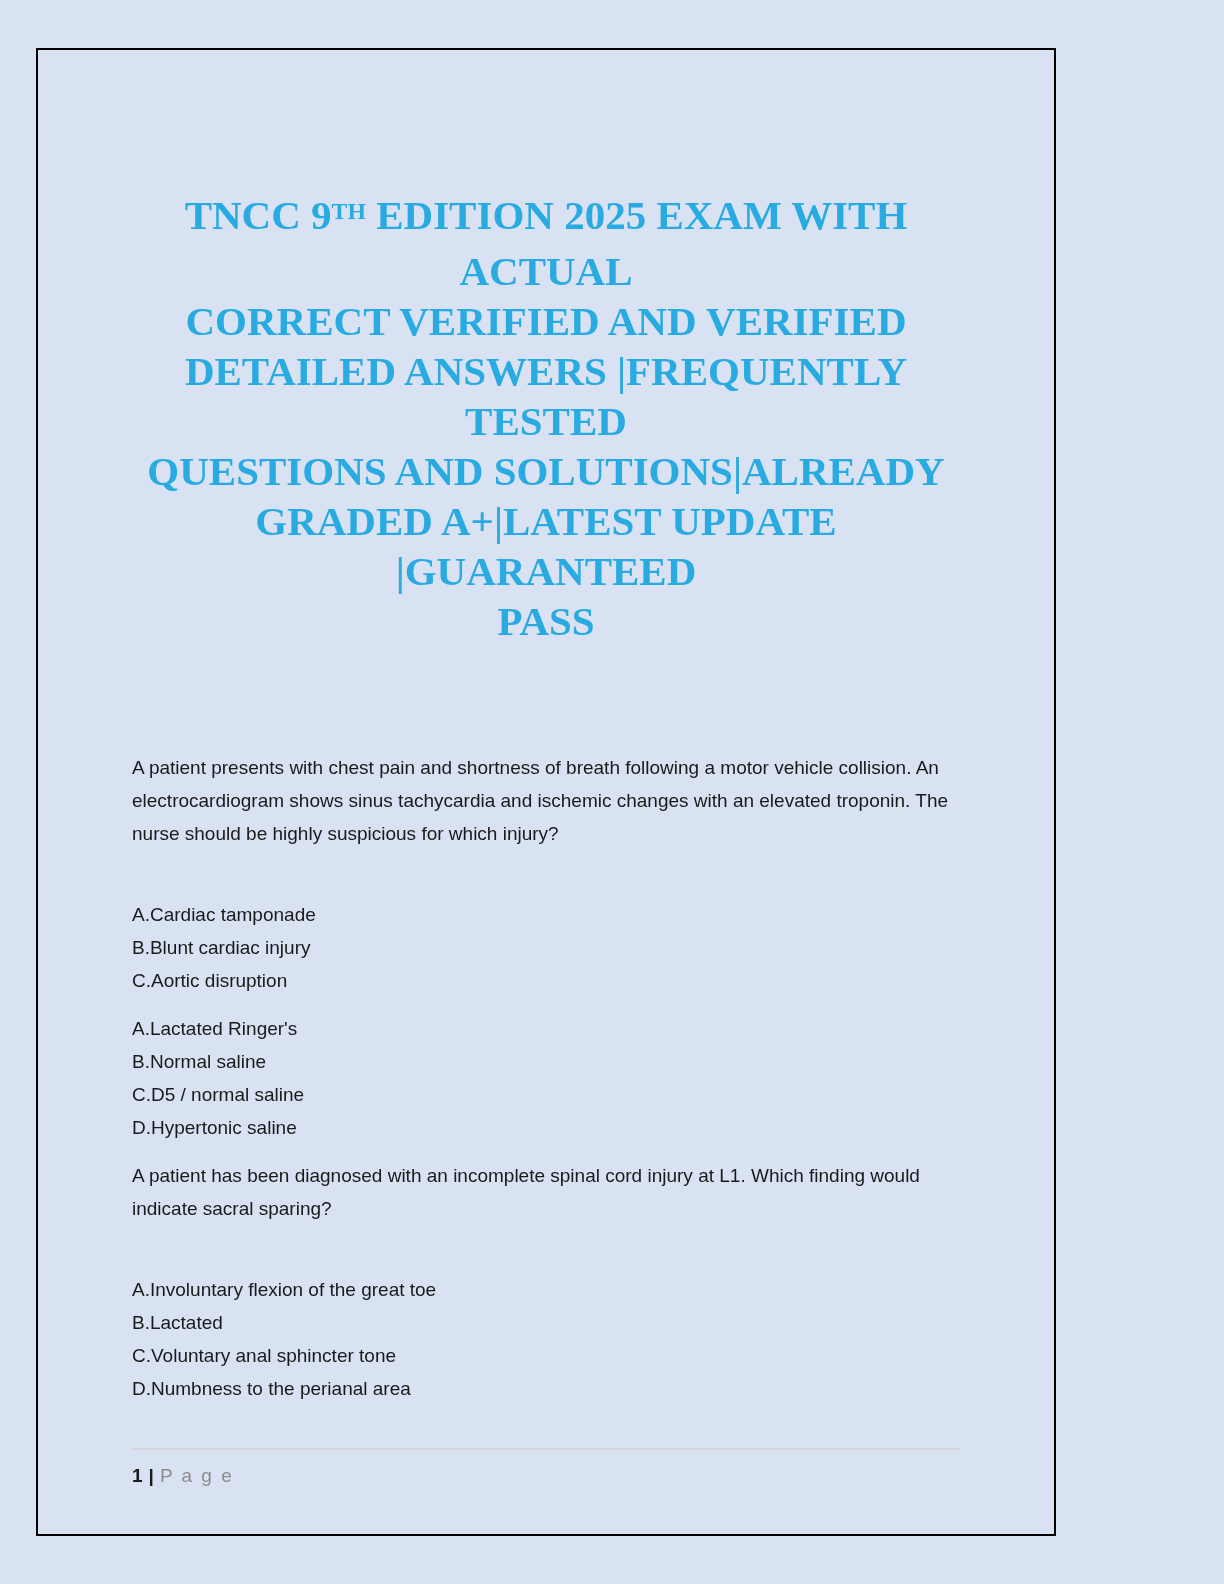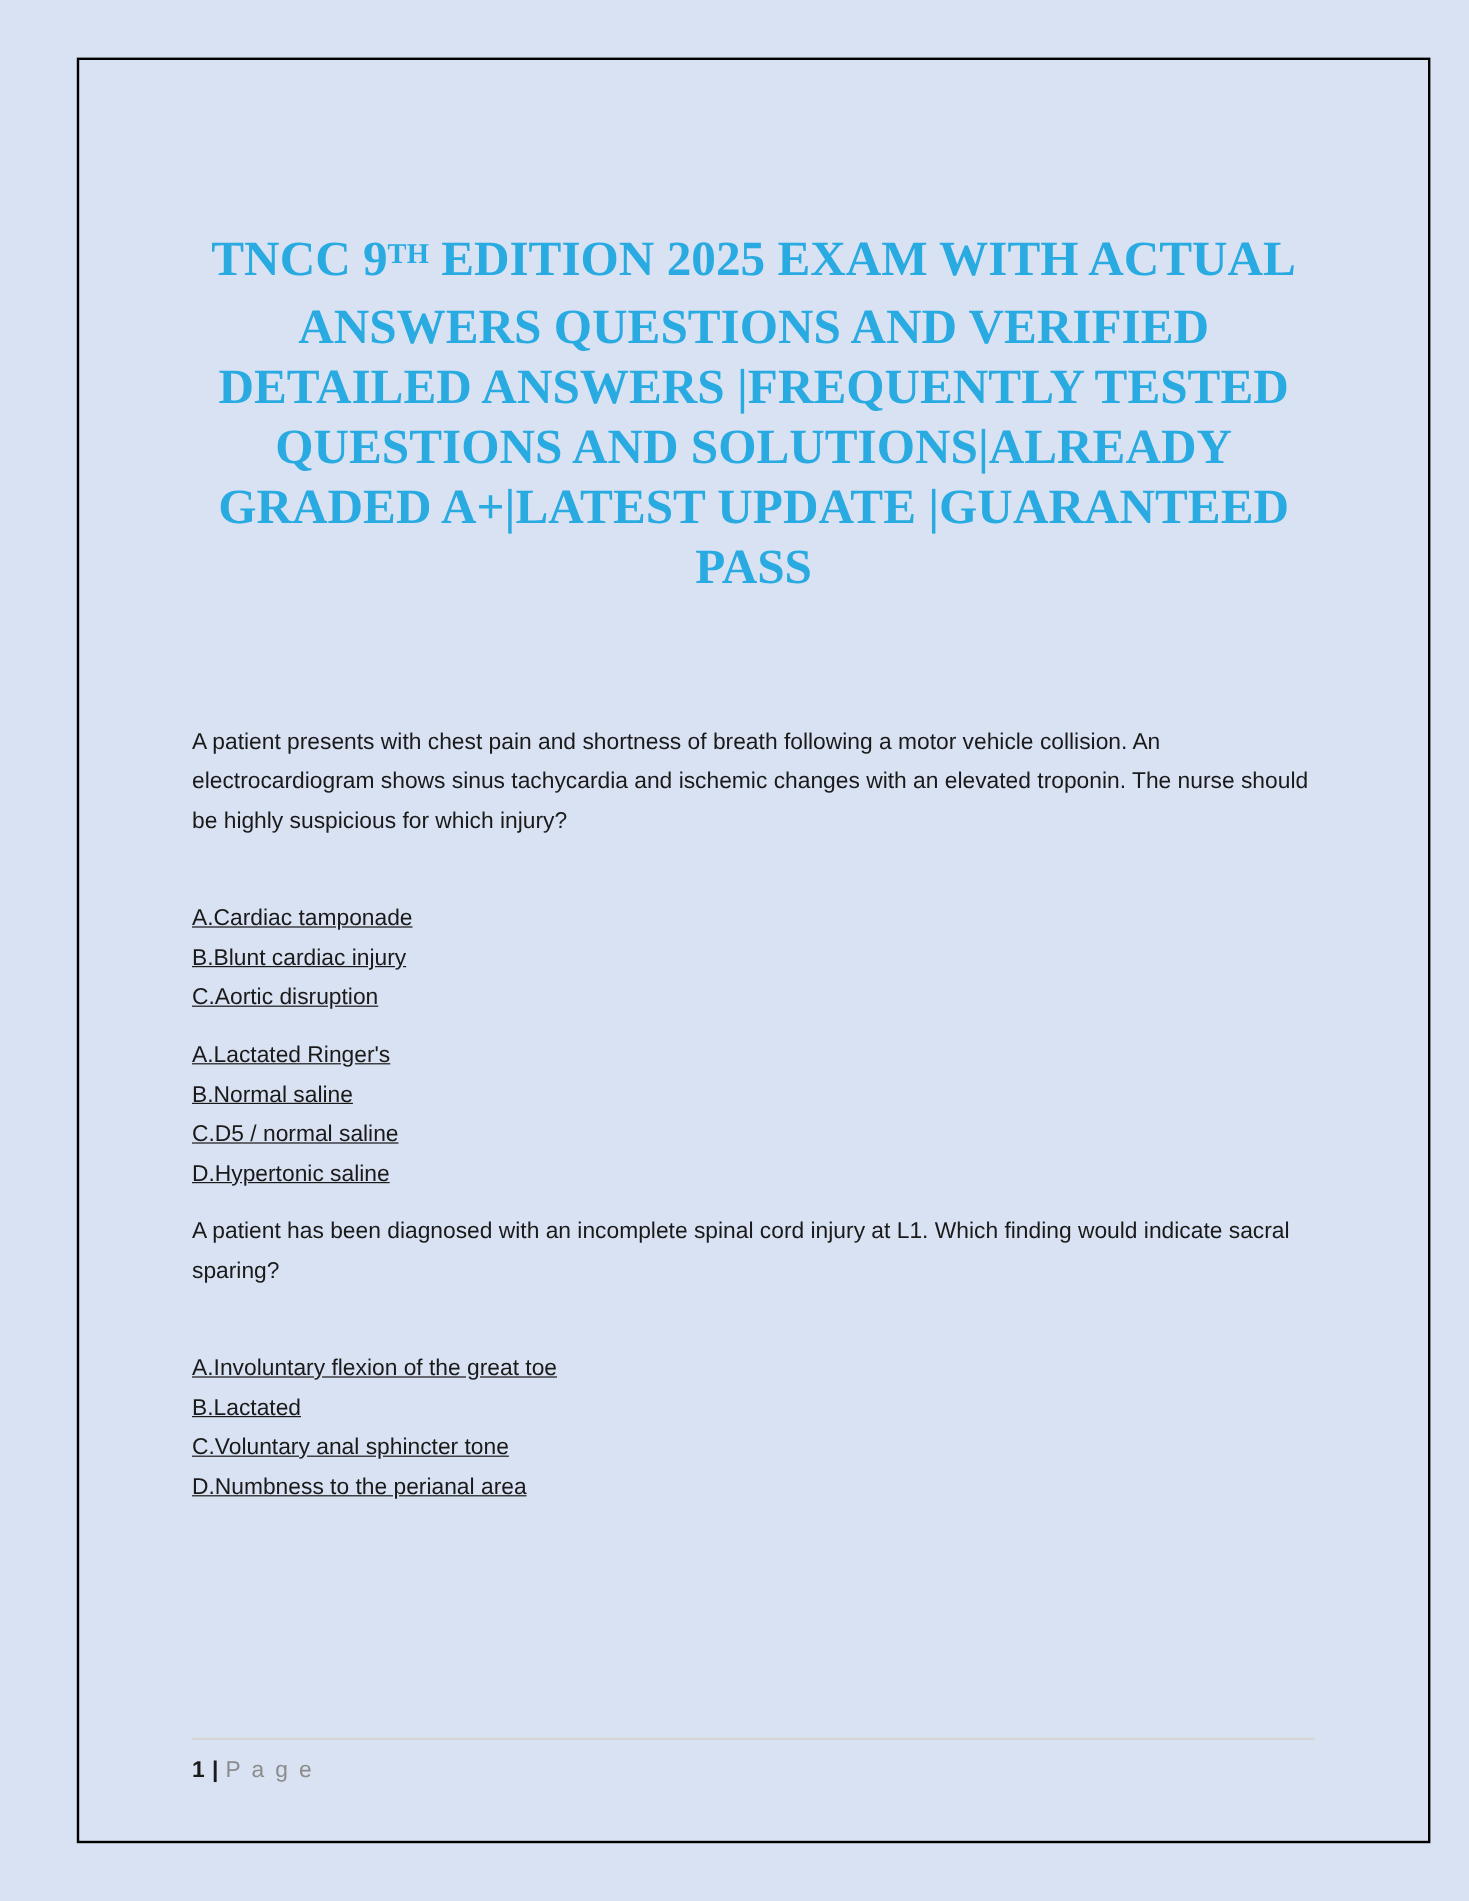--- a/index.html
+++ b/index.html
@@ -9,23 +9,23 @@
   body {
     width: 1224px;
     height: 1584px;
     background: #d9e2f3;
     font-family: "Liberation Sans", sans-serif;
     position: relative;
     overflow: hidden;
   }
   .page-frame {
     position: absolute;
-    left: 64px;
+    left: 36px;
     top: 48px;
-    width: 1128px;
+    width: 1020px;
     height: 1488px;
     border: 2px solid #000000;
     box-sizing: border-box;
   }
   .content {
     position: absolute;
     left: 94px;
     right: 94px;
     top: 0;
     bottom: 0;
@@ -51,21 +51,20 @@
     margin-top: 105px;
     font-size: 19px;
     line-height: 33px;
     color: #1a1a1a;
   }
   .question-text {
     margin: 0 0 48px 0;
   }
   .options {
     margin: 0 0 15px 0;
-    text-decoration: underline;
   }
   .option {
     margin: 0;
   }
   .page-footer {
     position: absolute;
     left: 0;
     right: 0;
     bottom: 44px;
     margin-top: 32px;
@@ -94,21 +93,21 @@
   }
 </style>
 </head>
 <body>
 
 <div class="page-frame">
   <div class="content">
 
     <h1 class="doc-title">
       <span class="t-line"><span>TNCC 9</span><span class="sup">TH</span><span> EDITION 2025 EXAM WITH ACTUAL</span></span>
-      <span class="t-line">ANSWERS QUESTIONS AND VERIFIED</span>
+      <span class="t-line">CORRECT VERIFIED AND VERIFIED</span>
       <span class="t-line">DETAILED ANSWERS |FREQUENTLY TESTED</span>
       <span class="t-line">QUESTIONS AND SOLUTIONS|ALREADY</span>
       <span class="t-line">GRADED A+|LATEST UPDATE |GUARANTEED</span>
       <span class="t-line">PASS</span>
     </h1>
 
     <div class="questions">
 
       <p class="question-text">A patient presents with chest pain and shortness of breath following a motor vehicle collision. An electrocardiogram shows sinus tachycardia and ischemic changes with an elevated troponin. The nurse should be highly suspicious for which injury?</p>
       <div class="options">

